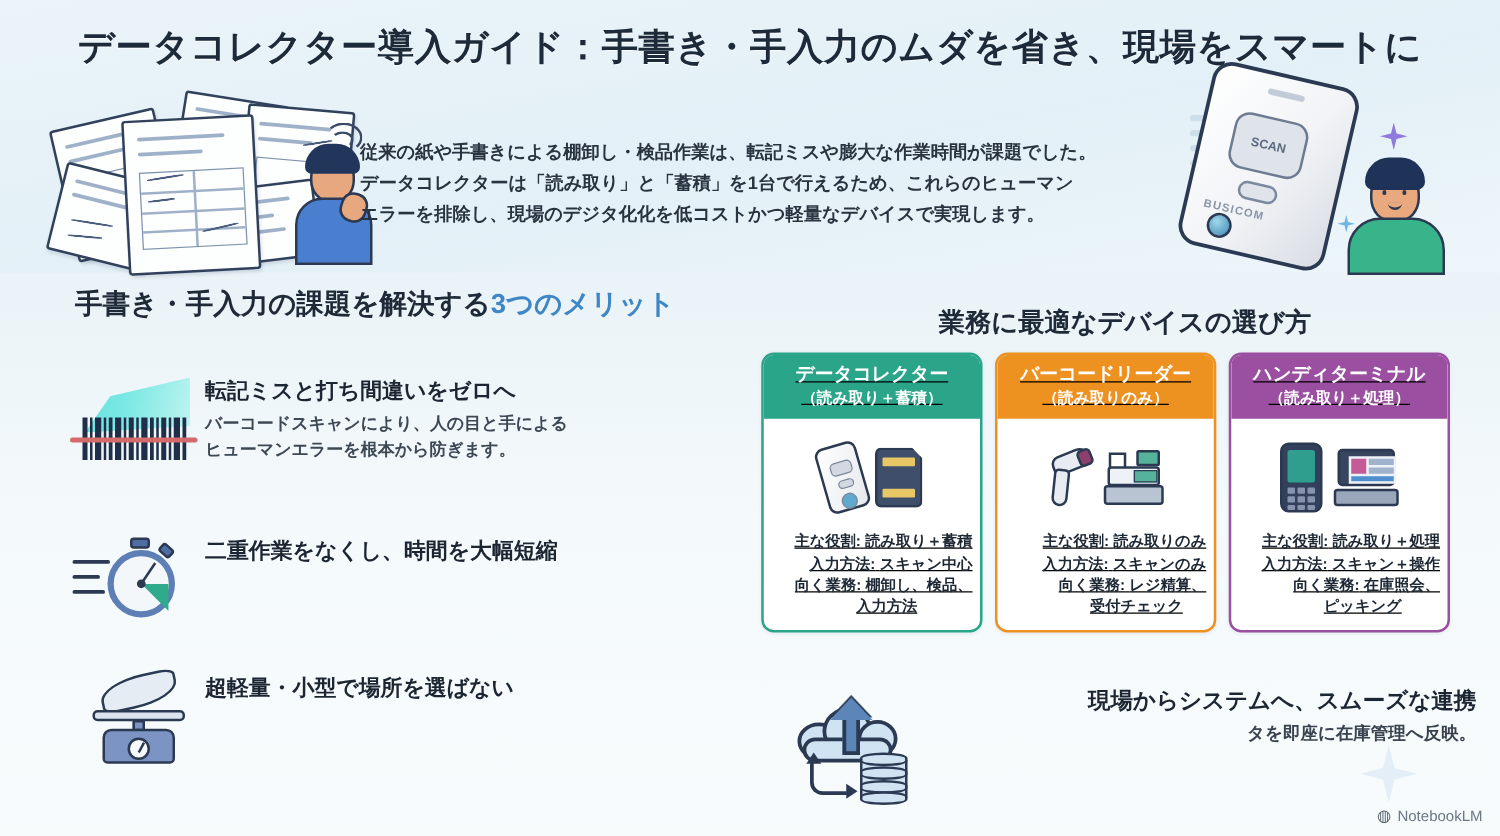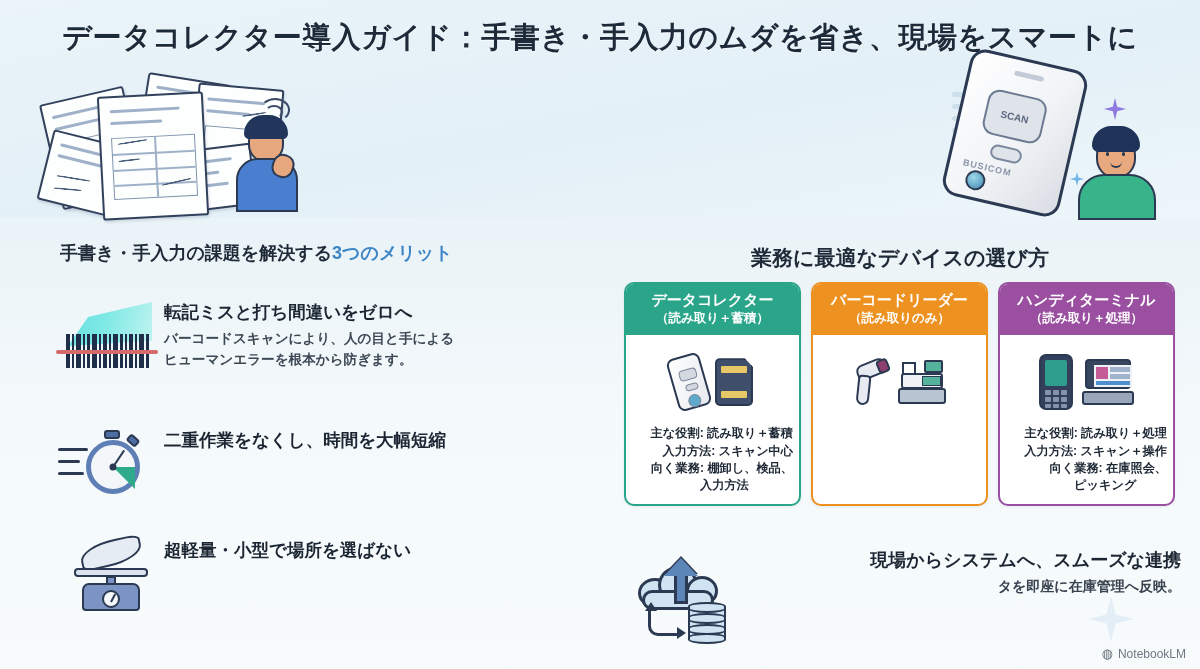--- a/index.html
+++ b/index.html
@@ -77,22 +77,22 @@
   .sparkle:before {
     content:""; position:absolute; inset:0;
     background: var(--sc,#49c9b0);
     clip-path: polygon(50% 0%, 60% 40%, 100% 50%, 60% 60%, 50% 100%, 40% 60%, 0% 50%, 40% 40%);
   }
   .lines-deco { position:absolute; }
   .lines-deco i { display:block; height:5px; border-radius:3px; background:#cddfeb; margin-bottom:7px; }
 
   
   .h-left {
-    position:absolute; left:60px; top:241px;
-    font-size:18px; font-weight:bold; color:#1f2a38;
+    position:absolute; left:60px; top:228px;
+    font-size:22px; font-weight:bold; color:#1f2a38;
   }
   .h-left .accent { color:#3e86c6; }
   .h-right {
     position:absolute; left:620px; top:244px; width:560px; text-align:center;
     font-size:21px; font-weight:bold; color:#1f2a38;
   }
 
   
   .merit { position:absolute; left:52px; width:560px; }
   .m1 { top:300px; } .m2 { top:428px; } .m3 { top:538px; }
@@ -124,21 +124,21 @@
   
   .sc { position:absolute; left:22px; top:0px; width:76px; height:72px; }
   .sc-feather { position:absolute; left:6px; top:0px; width:62px; height:26px; background:#e6ecf4; border:2px solid #2b3a52; border-radius:60% 20% 60% 20%; transform:rotate(-12deg); }
   .sc-plate { position:absolute; left:0px; top:28px; width:74px; height:9px; background:#dbe3ee; border:2px solid #2b3a52; border-radius:4px; }
   .sc-neck { position:absolute; left:32px; top:36px; width:10px; height:9px; background:#7b94c4; border:2px solid #2b3a52; }
   .sc-body { position:absolute; left:8px; top:43px; width:58px; height:28px; background:#7b94c4; border:2px solid #2b3a52; border-radius:7px 7px 4px 4px; }
   .sc-dial { position:absolute; left:28px; top:50px; width:18px; height:18px; background:#f6f9fc; border:2px solid #2b3a52; border-radius:50%; }
   .sc-needle { position:absolute; left:36px; top:53px; width:2px; height:9px; background:#2b3a52; transform-origin:bottom center; transform:rotate(28deg); }
 
   
-  .cards { position:absolute; left:624px; top:282px; width:552px; display:flex; gap:10px; }
+  .cards { position:absolute; left:609px; top:282px; width:552px; display:flex; gap:10px;text-decoration:underline; }
   .card {
     width: 177px; background:#ffffff; border:2px solid #d9dfe6; border-radius:10px;
     overflow:hidden; box-shadow:0 1px 3px rgba(40,60,90,.08);
   }
   .card-head { padding:7px 4px 8px; text-align:center; color:#fff; }
   .card-head .t1 { font-size:15px; font-weight:bold; line-height:1.15; }
   .card-head .t2 { font-size:12.5px; font-weight:bold; margin-top:2px; }
   .card-body { padding:8px 6px 9px; }
   .card-imgs { height:78px; display:flex; align-items:center; justify-content:center; gap:9px; }
   .card-specs { margin-top:4px; font-size:12.2px; font-weight:bold; color:#1e2835; line-height:1.42; padding-left:6px; }
@@ -260,20 +260,25 @@
 
     <div class="worried">
       <div class="w-swirl"></div>
         <div class="w-swirl2"></div>
       <div class="w-head"></div>
         <div class="w-hair"></div>
       <div class="w-body"></div>
         <div class="w-arm"></div>
     </div>
 
+    <div class="hero-intro">
+      <div>従来の紙や手書きによる棚卸し・検品作業は、転記ミスや膨大な作業時間が課題でした。</div>
+      <div>データコレクターは「読み取り」と「蓄積」を1台で行えるため、これらのヒューマン</div>
+      <div>エラーを排除し、現場のデジタ化化を低コストかつ軽量なデバイスで実現します。</div>
+    </div>
 
     <div class="lines-deco" style="left:952px;top:92px;width:54px;">
       <i style="width:54px"></i>
         <i style="width:40px"></i>
         <i style="width:50px"></i>
         <i style="width:34px"></i>
     </div>
 
     <div class="sparkle" style="--sc:#49c9b0;left:988px;top:80px;width:26px;height:26px"></div>
     <div class="sparkle" style="--sc:#8f7ae0;left:1104px;top:98px;width:22px;height:22px"></div>
@@ -418,20 +423,26 @@
               <div class="sg-g"></div>
           </div>
           <div class="register">
             <div class="reg-scr"></div>
               <div class="reg-rec"></div>
             <div class="reg-mid"></div>
               <div class="reg-pad"></div>
               <div class="reg-base"></div>
           </div>
         </div>
+        <div class="card-specs">
+          <div class="row"><span>主な役割:</span> <span>読み取りのみ</span></div>
+          <div class="row"><span>入力方法:</span> <span>スキャンのみ</span></div>
+          <div class="row"><span>向く業務:</span> <span>レジ精算、</span></div>
+          <div class="cont">受付チェック</div>
+        </div>
       </div>
     </div>
 
     <div class="card purple">
       <div class="card-head c-purple">
         <div class="t1">ハンディターミナル</div>
         <div class="t2">（読み取り＋処理）</div>
       </div>
       <div class="card-body">
         <div class="card-imgs">

